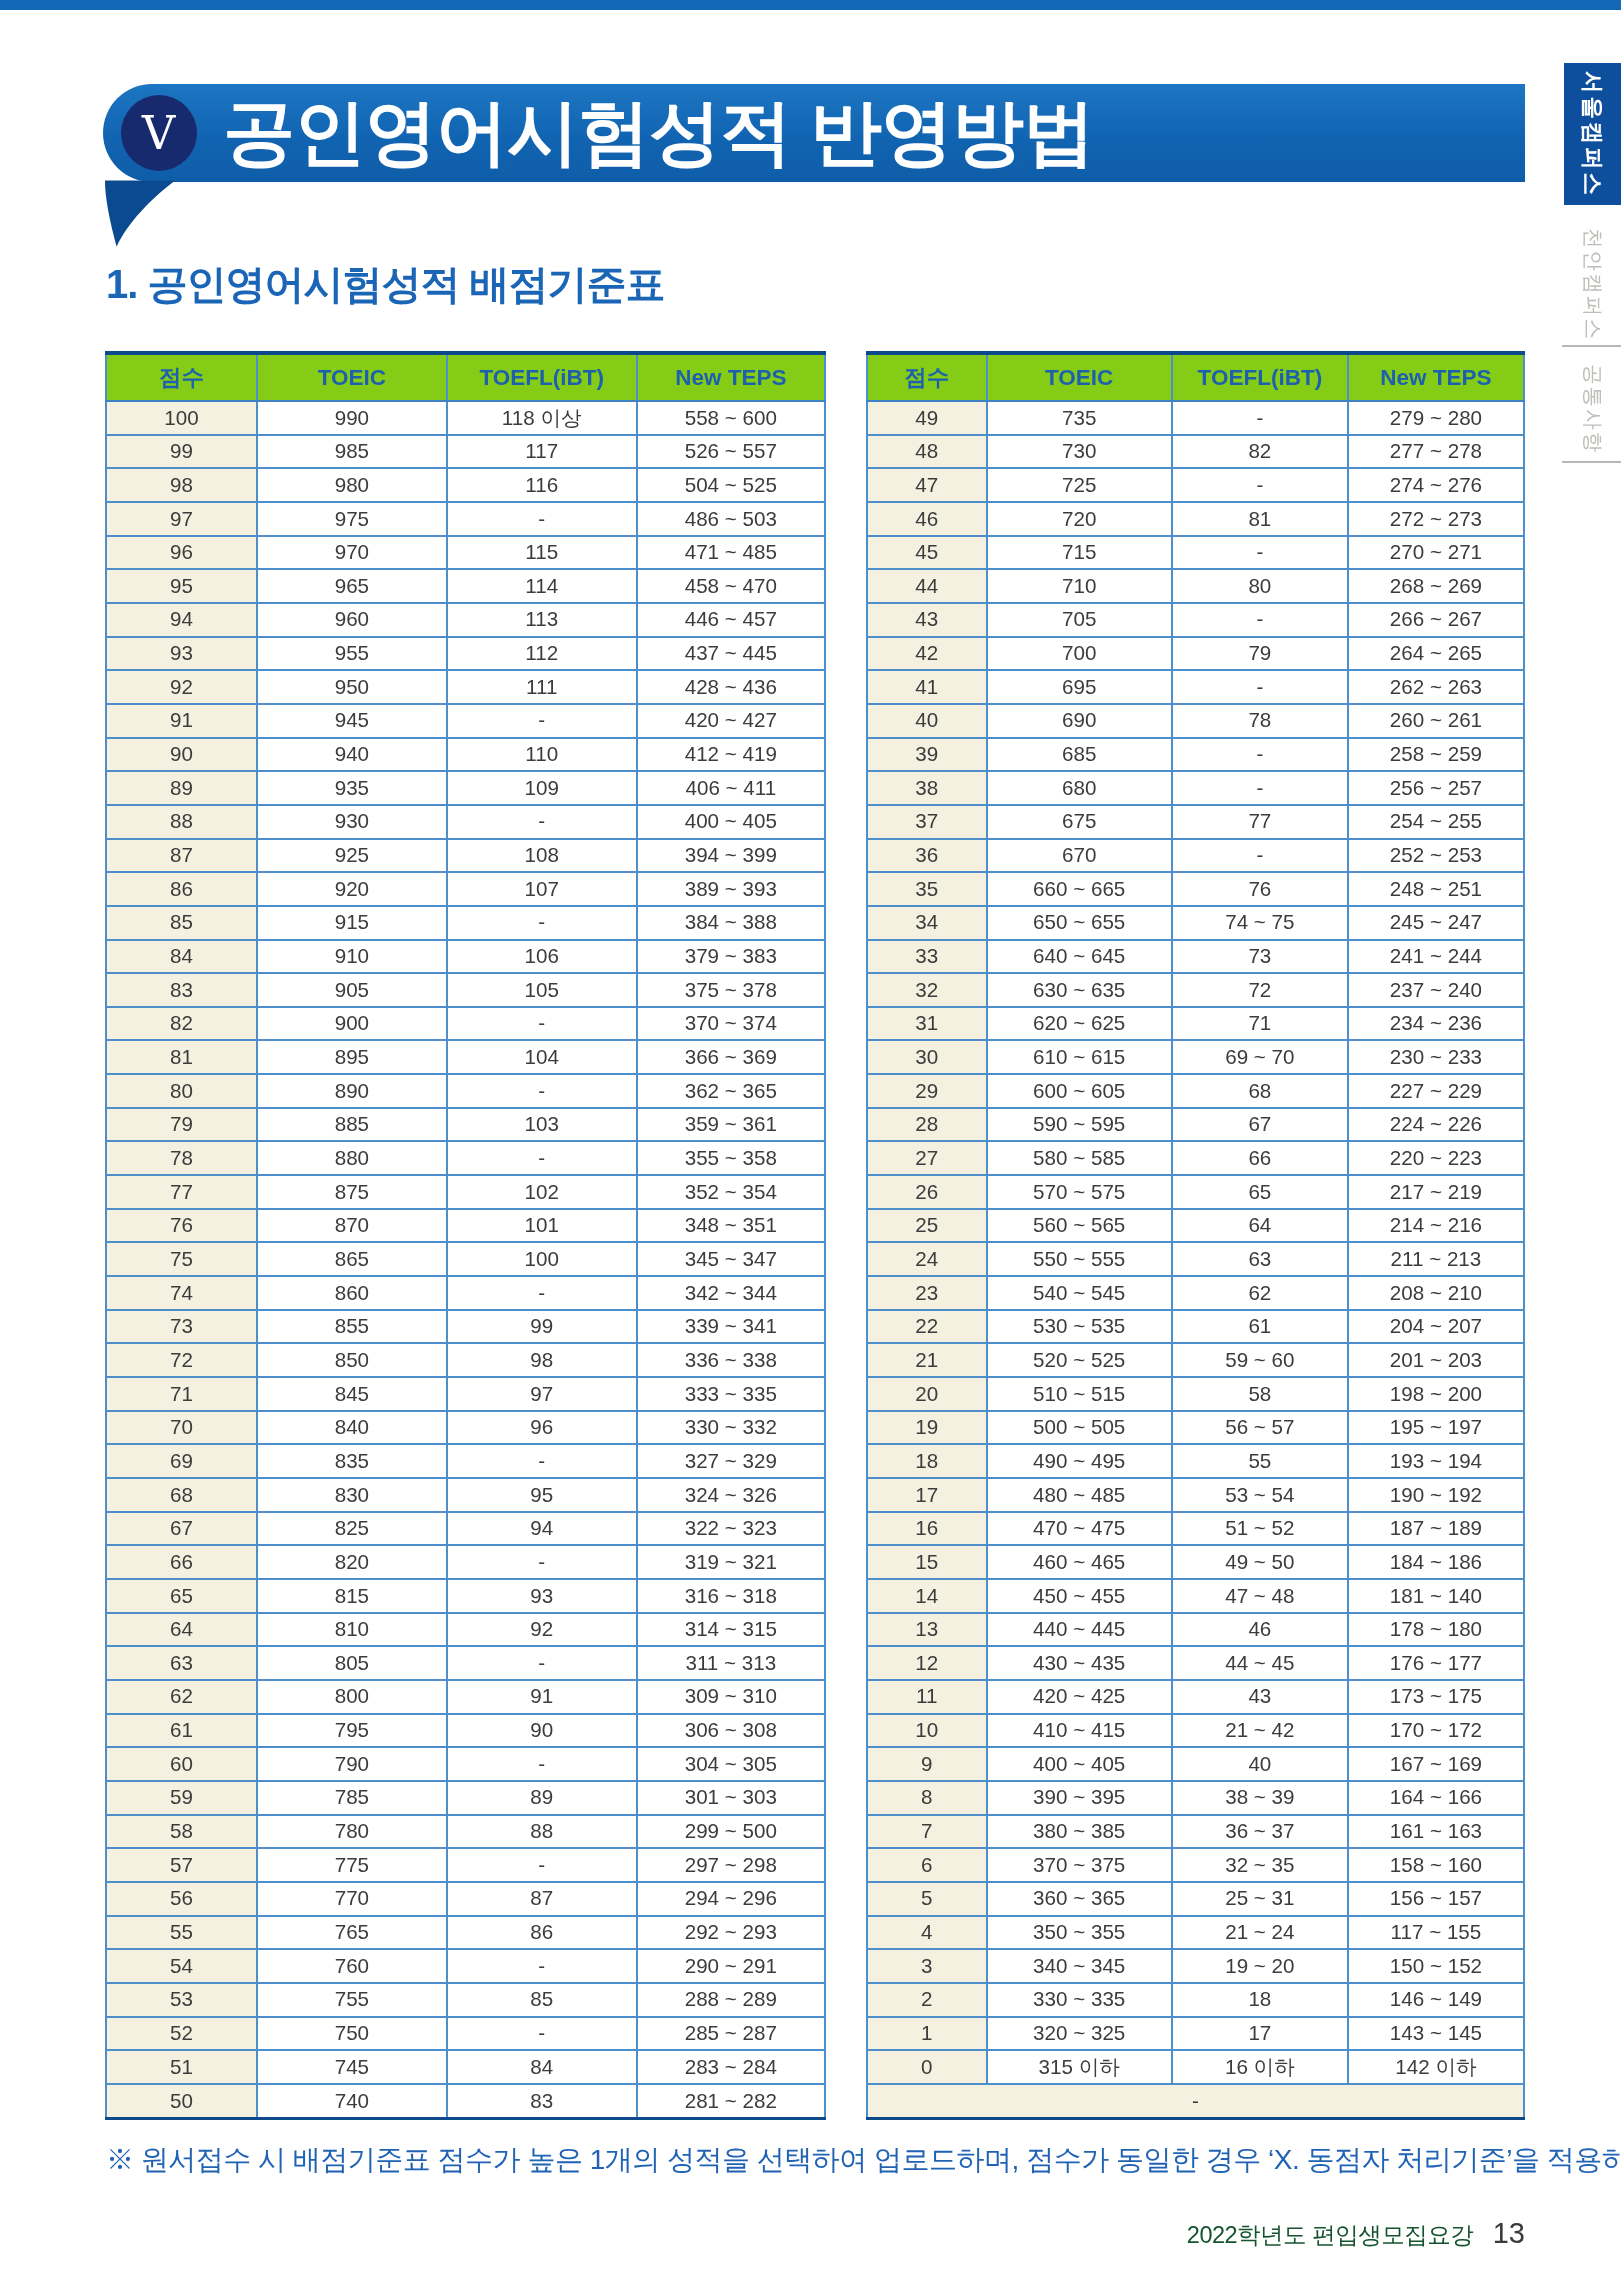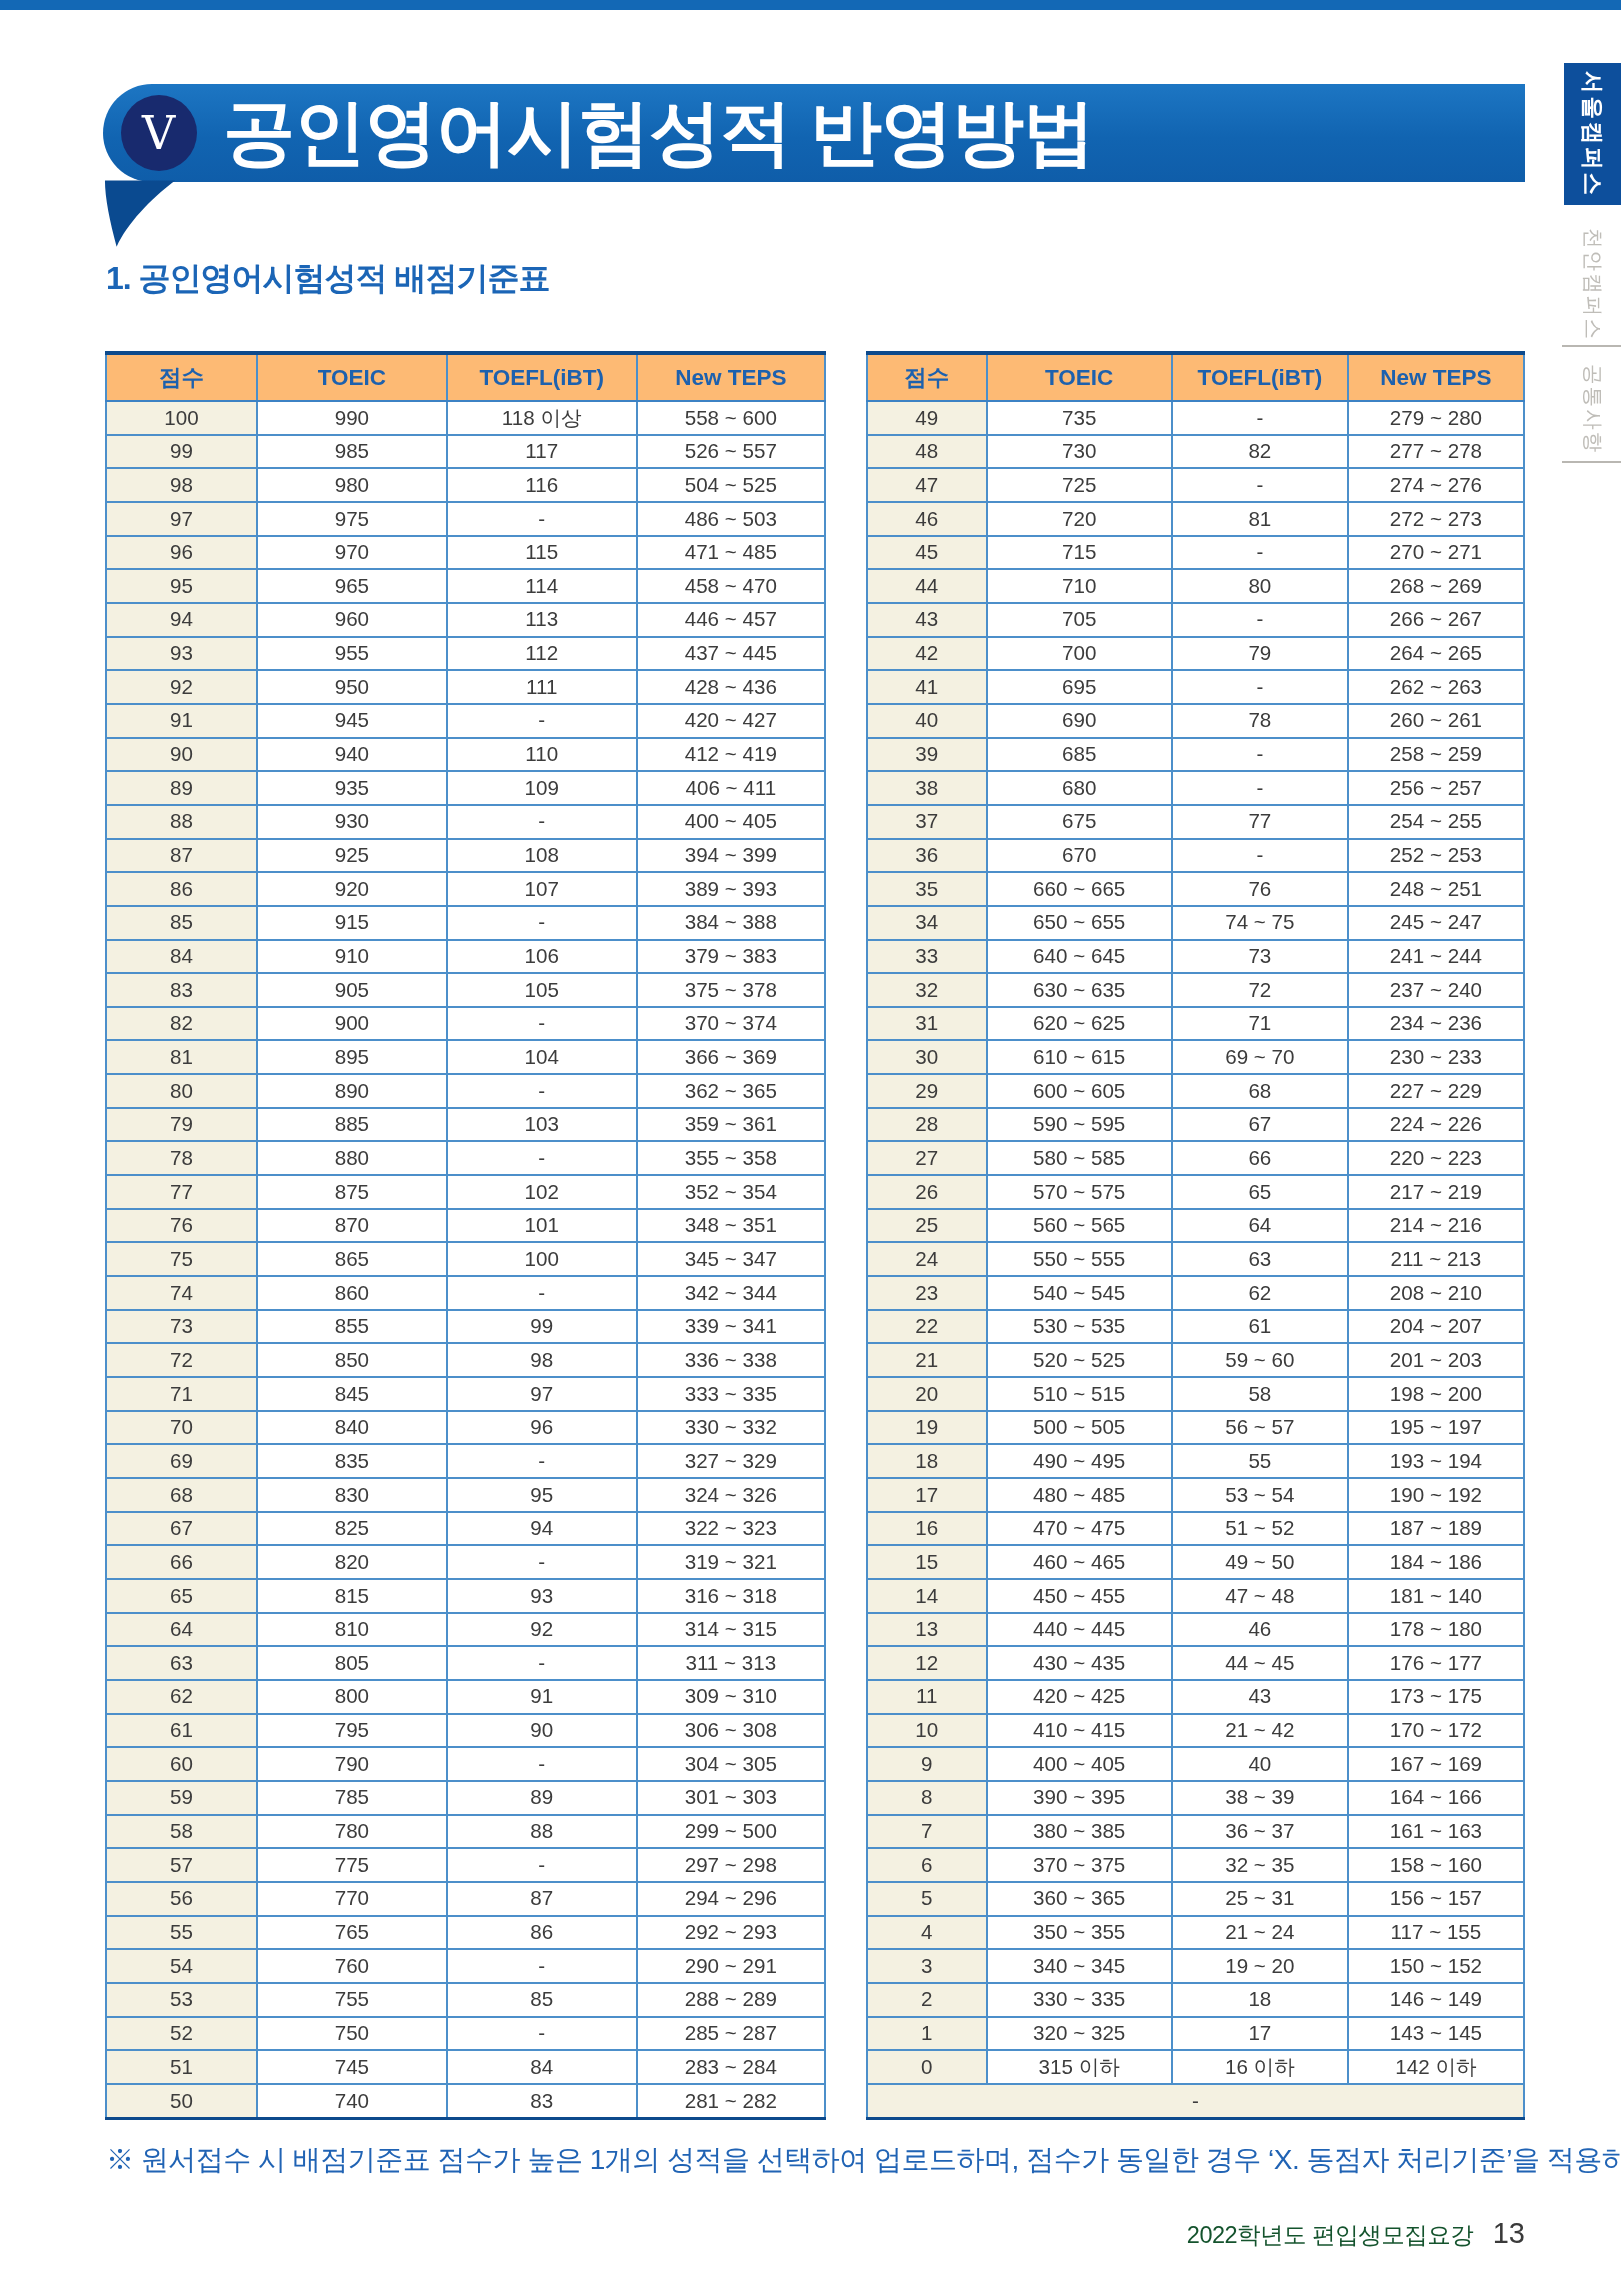--- a/index.html
+++ b/index.html
@@ -28,33 +28,33 @@
   }
   .banner-title{
     margin-left:120px;color:#ffffff;font-size:72px;font-weight:bold;letter-spacing:-1px;
     white-space:nowrap;
   }
   .banner-fold{position:absolute;left:103px;top:180px;}
 
   
   .section-heading{
     position:absolute;left:106px;top:257px;
-    color:#1b65b6;font-size:32px;font-weight:bold;letter-spacing:-1px;white-space:nowrap;
+    color:#1b65b6;font-size:40px;font-weight:bold;letter-spacing:-1px;white-space:nowrap;
   }
 
   
   table.score-table{
     position:absolute;top:351px;height:1769px;
     border-collapse:collapse;table-layout:fixed;
     border-top:4.9px solid #0d4a8c;border-bottom:3.9px solid #0d4a8c;
   }
   #table-left{left:105px;width:721px;}
   #table-right{left:866px;width:659px;}
   .score-table th{
-    height:45px;background:#fdba74;color:#1d61ae;
+    height:45px;background:#84cc16;color:#1d61ae;
     font-size:22.5px;font-weight:bold;text-align:center;vertical-align:middle;
     border:2px solid #4c8fca;border-top:none;border-bottom:2.9px solid #3c82c4;
     padding:0;letter-spacing:0;
   }
   .score-table td{
     border:2px solid #4c8fca;
     text-align:center;vertical-align:middle;
     font-size:20.6px;color:#3c3c3c;padding:0;line-height:1;
     background:#ffffff;
   }

